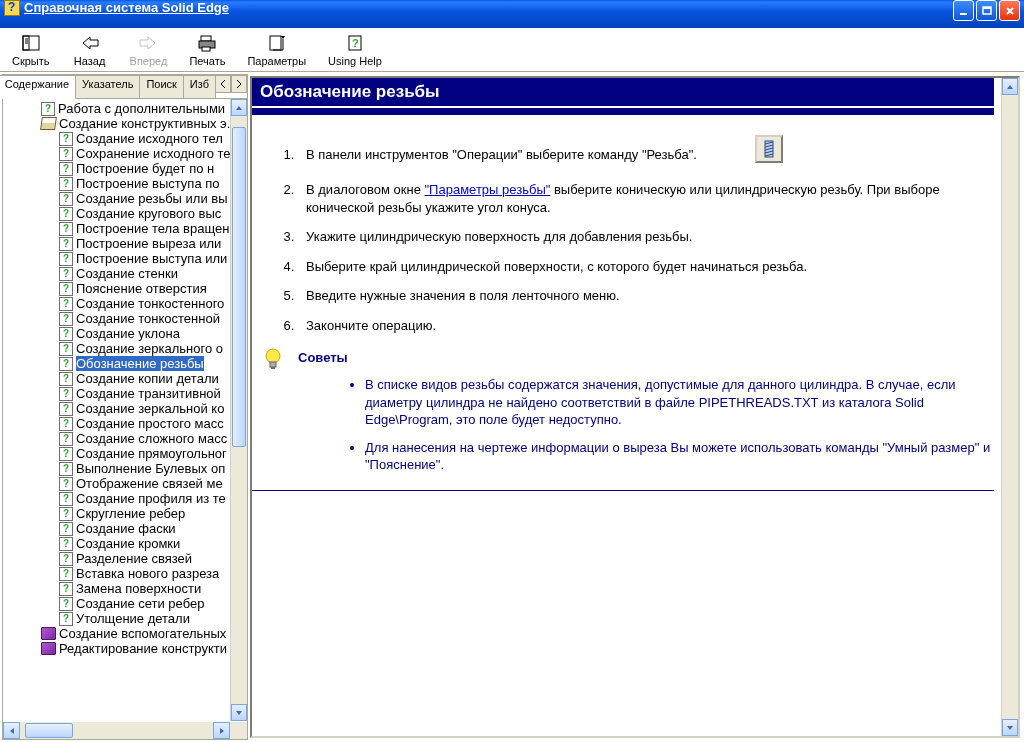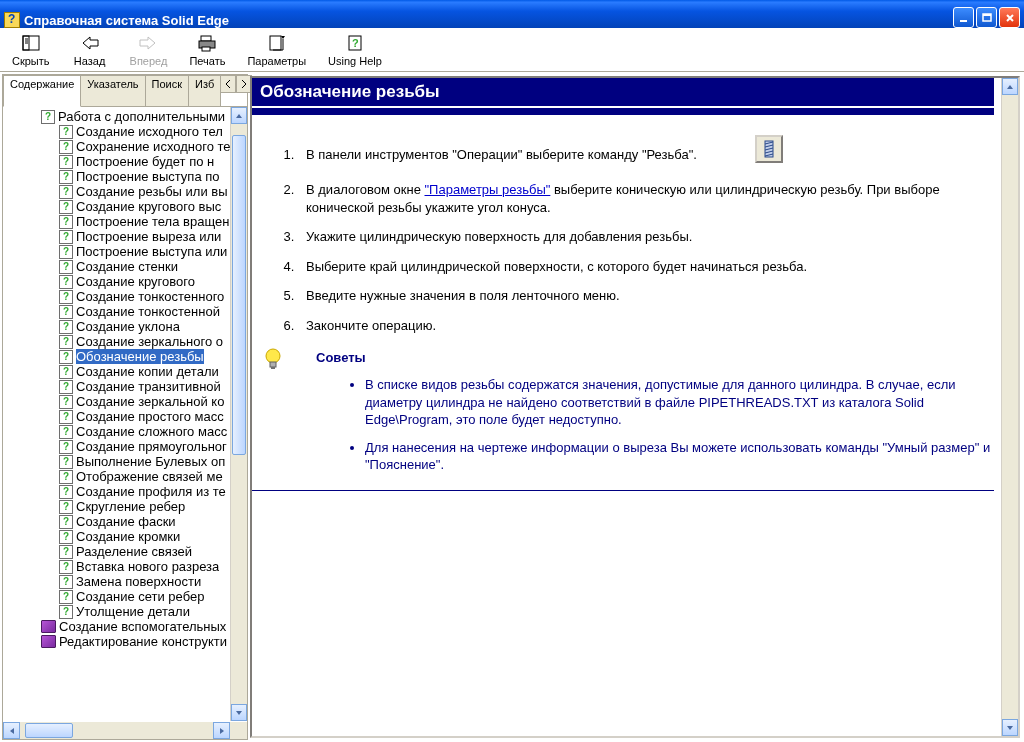--- a/index.html
+++ b/index.html
@@ -1,38 +1,38 @@
 <!DOCTYPE html>
 <html><head>
 <meta charset="utf-8">
 <style>
 * { box-sizing: border-box; margin: 0; padding: 0; }
 body { font-family: Tahoma, sans-serif; font-size: 11px; background: #fff; overflow: hidden; width: 1024px; height: 742px; }
 
-.titlebar { background: linear-gradient(to bottom, #0059e6 0%, #2a7cff 8%, #0654e1 40%, #0343b8 100%); height: 28px; display: flex; align-items: flex-end; padding: 0 4px; color: #fff; }
+.titlebar { background: linear-gradient(to bottom, #0059e6 0%, #2a7cff 8%, #0654e1 40%, #0343b8 100%); height: 28px; display: flex; align-items: flex-start; padding: 0 4px; color: #fff; text-decoration: underline; }
 .titlebar .app-icon { width: 16px; height: 16px; background: #f8d85a; margin-right: 4px; border: 1px solid #a07d00; position: relative; }
 .titlebar .app-icon::after { content: "?"; position: absolute; left: 3px; top: -1px; color: #0343b8; font-weight: bold; font-size: 12px; }
 .titlebar .title-text { font-weight: bold; font-size: 13px; flex: 1; }
 .titlebar .win-btns { display: flex; gap: 2px; }
 .titlebar .win-btn { width: 21px; height: 21px; border: 1px solid #fff; border-radius: 3px; display: flex; align-items: center; justify-content: center; cursor: pointer; }
 .win-btn.min, .win-btn.max { background: linear-gradient(to bottom, #3c8cff, #1058d0); }
 .win-btn.close { background: linear-gradient(to bottom, #ff7a5a, #e2330c); }
 .win-btn svg { display: block; }
 
 .toolbar { height: 44px; border-bottom: 1px solid #aca899; display: flex; align-items: center; padding: 2px 8px; gap: 14px; background: #fff; }
 .tool-btn { display: flex; flex-direction: column; align-items: center; gap: 2px; cursor: pointer; padding: 2px 4px; min-width: 44px; }
 .tool-btn .ico { width: 20px; height: 20px; display: flex; align-items: center; justify-content: center; }
 .tool-btn .lbl { font-size: 11px; color: #000; }
 .tool-btn.disabled .lbl { color: #a0a0a0; }
 .tool-btn.disabled { cursor: default; }
 
 .main { display: flex; height: calc(742px - 28px - 44px); }
 
 .nav-pane { width: 246px; border: 1px solid #aca899; margin: 2px; display: flex; flex-direction: column; background: #fff; position: relative; }
-.tabs-row { display: flex; border-bottom: 1px solid #aca899; height: 32px; position: relative; }
+.tabs-row { display: flex; border-bottom: 1px solid #aca899; height: 24px; position: relative; justify-content: flex-end; }
 .tab { border: 1px solid #aca899; border-bottom: none; padding: 2px 6px 1px; font-size: 11px; background: #ece9d8; cursor: pointer; margin-right: -1px; position: relative; }
 .tab.active { background: #fff; z-index: 2; border-bottom: 1px solid #fff; margin-bottom: -1px; }
 .tab-arrow-group { margin-left: auto; display: flex; }
 .tab-arrow { width: 16px; height: 18px; border: 1px solid #aca899; background: #ece9d8; display: flex; align-items: center; justify-content: center; cursor: pointer; }
 
 .tree-scroll { flex: 1; overflow: hidden; position: relative; }
 .tree { padding: 2px 0 2px 4px; height: 100%; overflow-y: hidden; overflow-x: hidden; }
 .tree-vscroll { position: absolute; right: 0; top: 0; bottom: 18px; width: 17px; background: #ece9d8; border-left: 1px solid #d4d0c8; }
 .tree-vscroll .thumb { position: absolute; left: 1px; right: 1px; top: 28px; height: 320px; background: linear-gradient(to right,#e6f0ff,#bcd6ff); border: 1px solid #7ba7e0; border-radius: 2px; }
 .tree-vscroll .arr { position: absolute; left: 0; right: 0; height: 17px; background: linear-gradient(to bottom,#e6f0ff,#bcd6ff); border: 1px solid #7ba7e0; display:flex;align-items:center;justify-content:center;}
@@ -61,21 +61,21 @@
 
 .content-inner { padding: 0 24px 8px 0; }
 .h-banner { background: #000080; color: #fff; font-weight: bold; font-size: 17px; padding: 4px 8px; margin-bottom: 2px; font-family: Arial, sans-serif; }
 .h-rule { height: 7px; background: #000080; margin-bottom: 14px; }
 ol.steps { margin: 0 0 14px 46px; }
 ol.steps li { font-size: 13px; font-family: Arial, sans-serif; margin-bottom: 12px; padding-left: 8px; line-height: 1.35; }
 .thread-ico-box { width: 28px; height: 28px; border: 2px outset #d4d0c8; background: #ece9d8; display: inline-flex; align-items: center; justify-content: center; margin: 6px 0 6px 54px; }
 .thread-ico-box svg{display:block}
 a.lnk { color: #0000cd; text-decoration: underline; }
 
-.tips-row { display: flex; align-items: flex-start; gap: 34px; padding-left: 12px; margin-bottom: 4px; }
+.tips-row { display: flex; align-items: flex-start; gap: 16px; padding-left: 12px; margin-bottom: 4px; }
 .bulb-ico { width: 18px; height: 24px; flex-shrink: 0; }
 .tips-title { color: #000080; font-weight: bold; font-size: 13px; font-family: Arial, sans-serif; margin-top: 2px; }
 ul.tips { margin: 4px 0 16px 70px; color: #000080; font-size: 13px; font-family: Arial, sans-serif; }
 ul.tips li { margin-bottom: 10px; line-height: 1.35; list-style: disc; margin-left: 43px; }
 
 .hr-sep { border: none; border-top: 1px solid #000080; margin: 10px 0 8px; }
 .related-btn { border: 2px outset #d4d0c8; background: #ece9d8; padding: 3px 14px; margin-left: 10px; display: inline-block; cursor: pointer; }
 .related-btn a { color: #0000cd; font-weight: bold; font-size: 13px; text-decoration: underline; font-family: Arial, sans-serif; }
 </style>
 </head>
@@ -184,20 +184,24 @@
             </svg>
           </div>
       </div>
     </div>
     <div class="tree-scroll">
       <div class="tree" id="tree">
           <div class="tree-item lvl1">
             <span class="q-ico">?</span>
             <span class="lbl">Работа с дополнительными</span>
           </div>
+          <div class="tree-item lvl1">
+            <span class="book-ico open"></span>
+            <span class="lbl">Создание конструктивных э.</span>
+          </div>
           <div class="tree-item lvl2">
             <span class="q-ico">?</span>
             <span class="lbl">Создание исходного тел</span>
           </div>
           <div class="tree-item lvl2">
             <span class="q-ico">?</span>
             <span class="lbl">Сохранение исходного те</span>
           </div>
           <div class="tree-item lvl2">
             <span class="q-ico">?</span>
@@ -226,21 +230,21 @@
           <div class="tree-item lvl2">
             <span class="q-ico">?</span>
             <span class="lbl">Построение выступа или</span>
           </div>
           <div class="tree-item lvl2">
             <span class="q-ico">?</span>
             <span class="lbl">Создание стенки</span>
           </div>
           <div class="tree-item lvl2">
             <span class="q-ico">?</span>
-            <span class="lbl">Создание кругового</span>
+            <span class="lbl">Пояснение отверстия</span>
           </div>
           <div class="tree-item lvl2">
             <span class="q-ico">?</span>
             <span class="lbl">Создание тонкостенного</span>
           </div>
           <div class="tree-item lvl2">
             <span class="q-ico">?</span>
             <span class="lbl">Создание тонкостенной</span>
           </div>
           <div class="tree-item lvl2">

